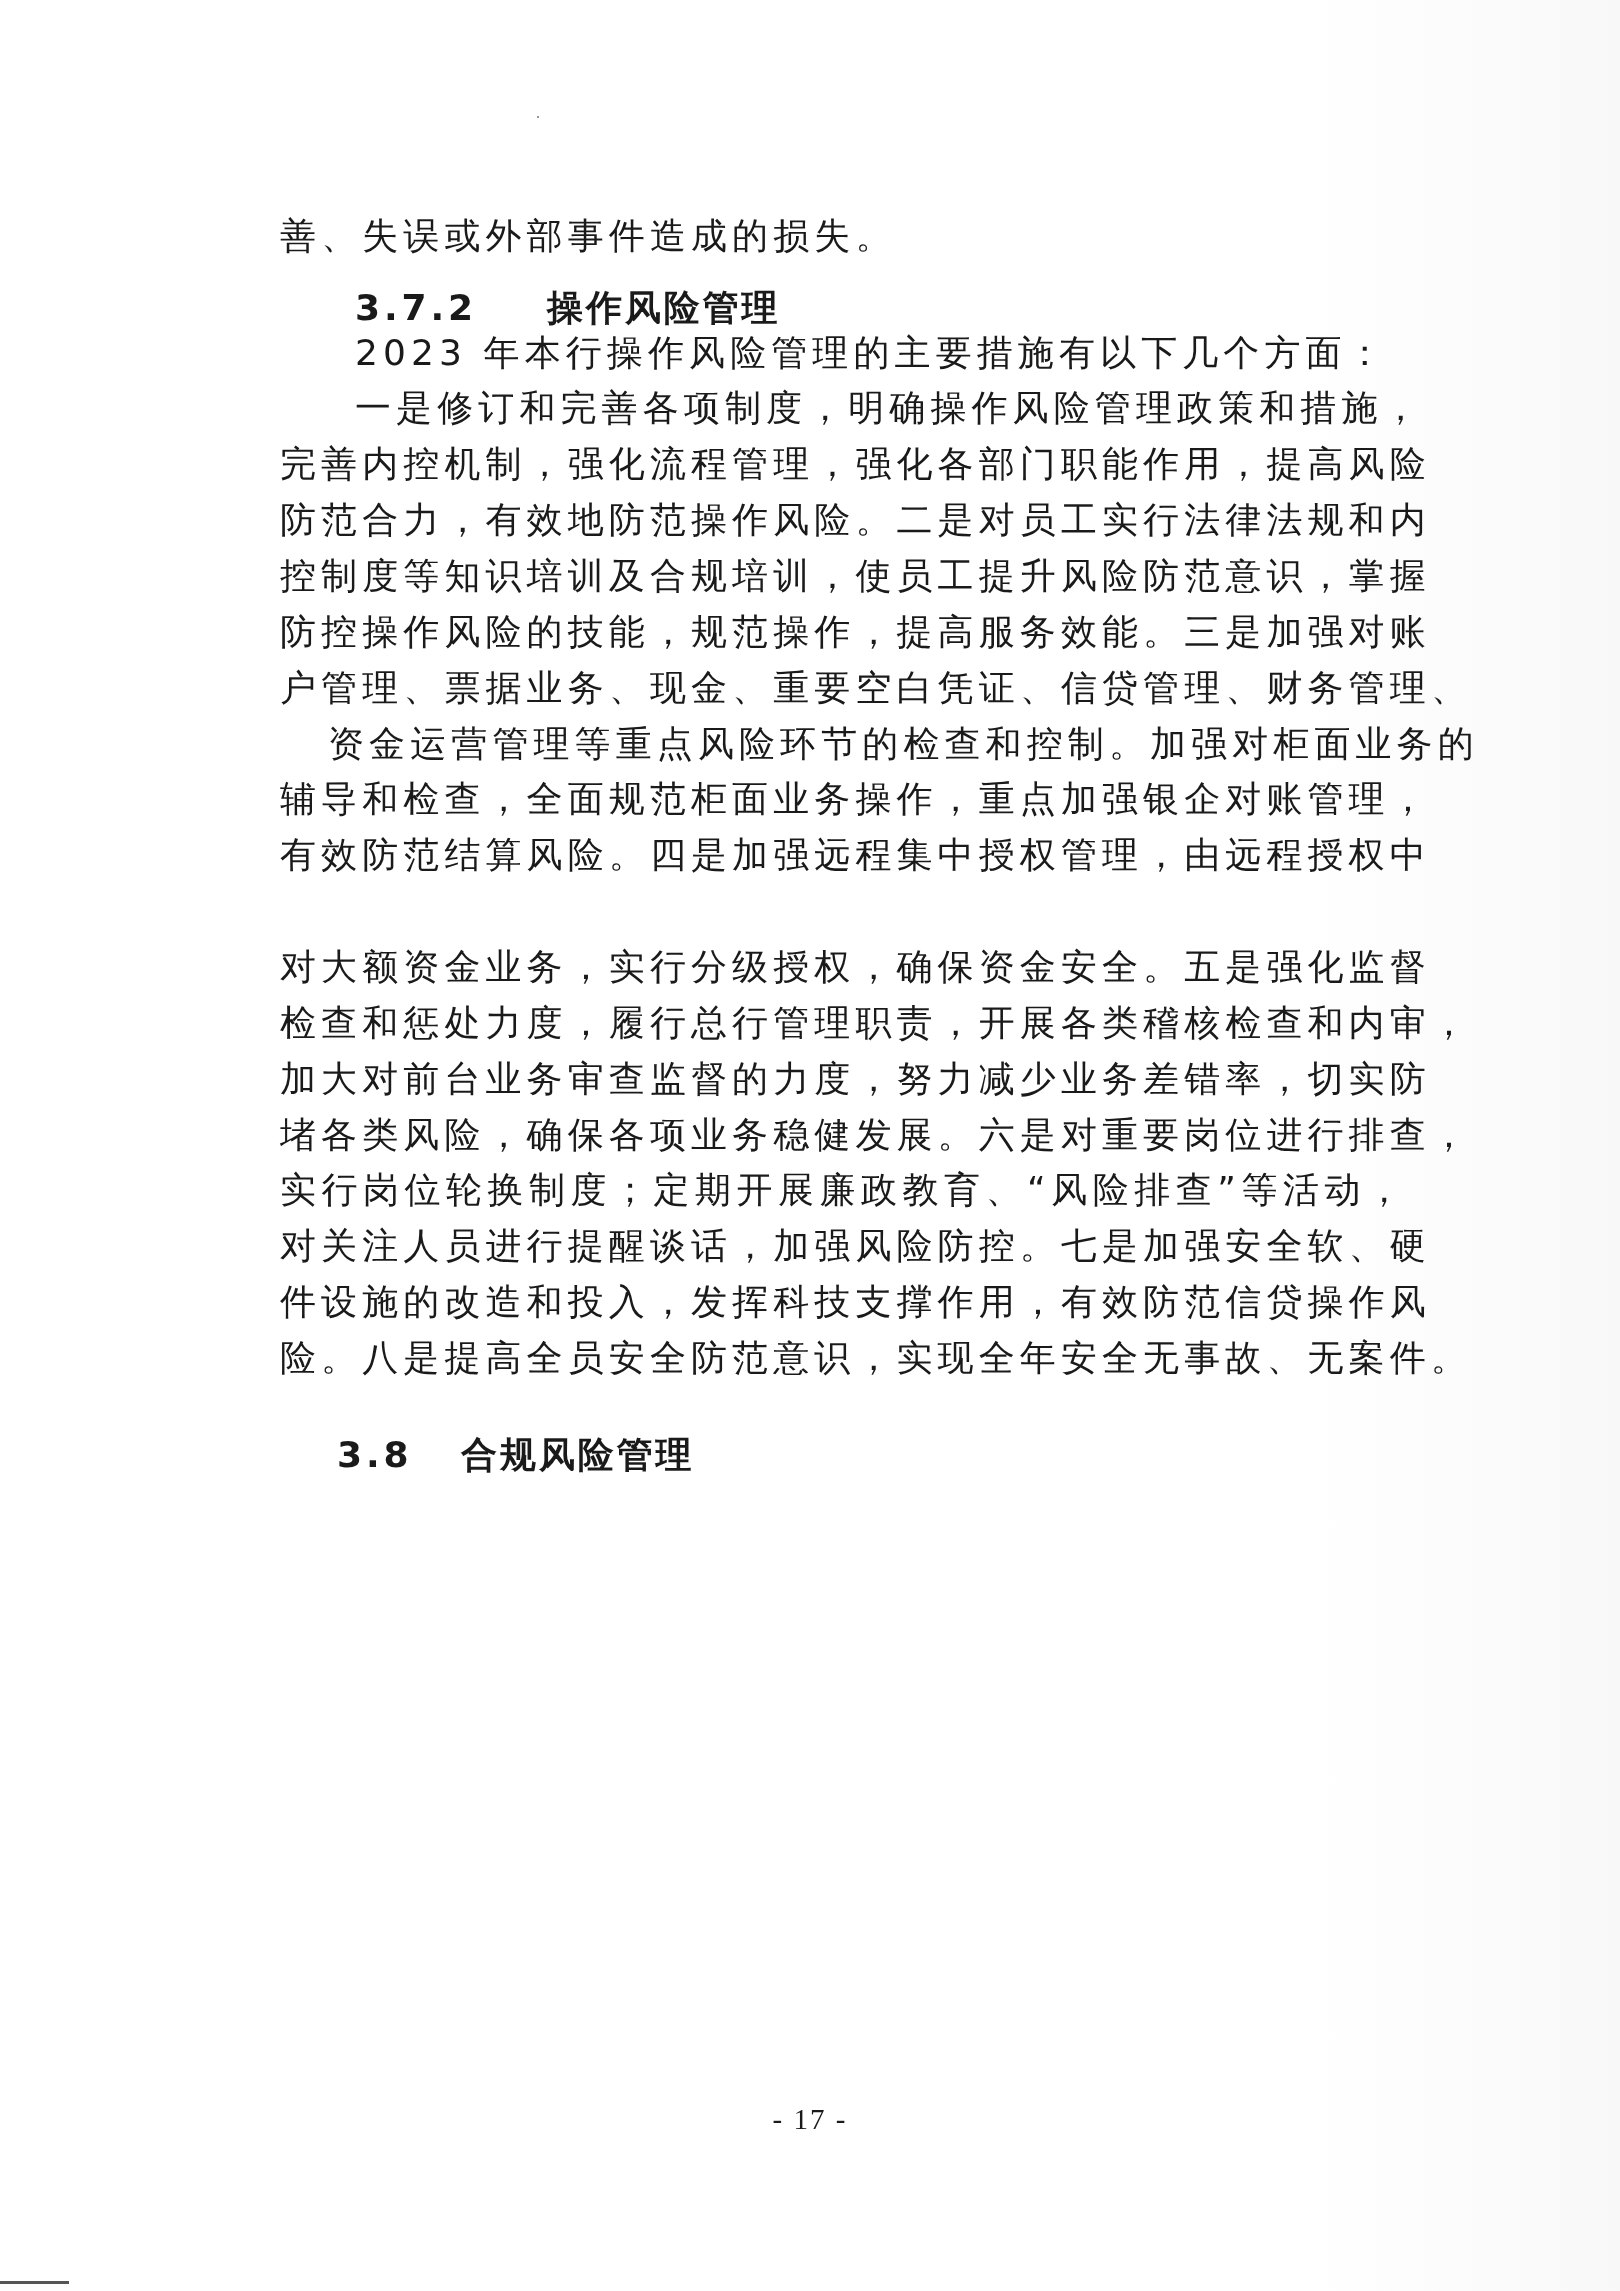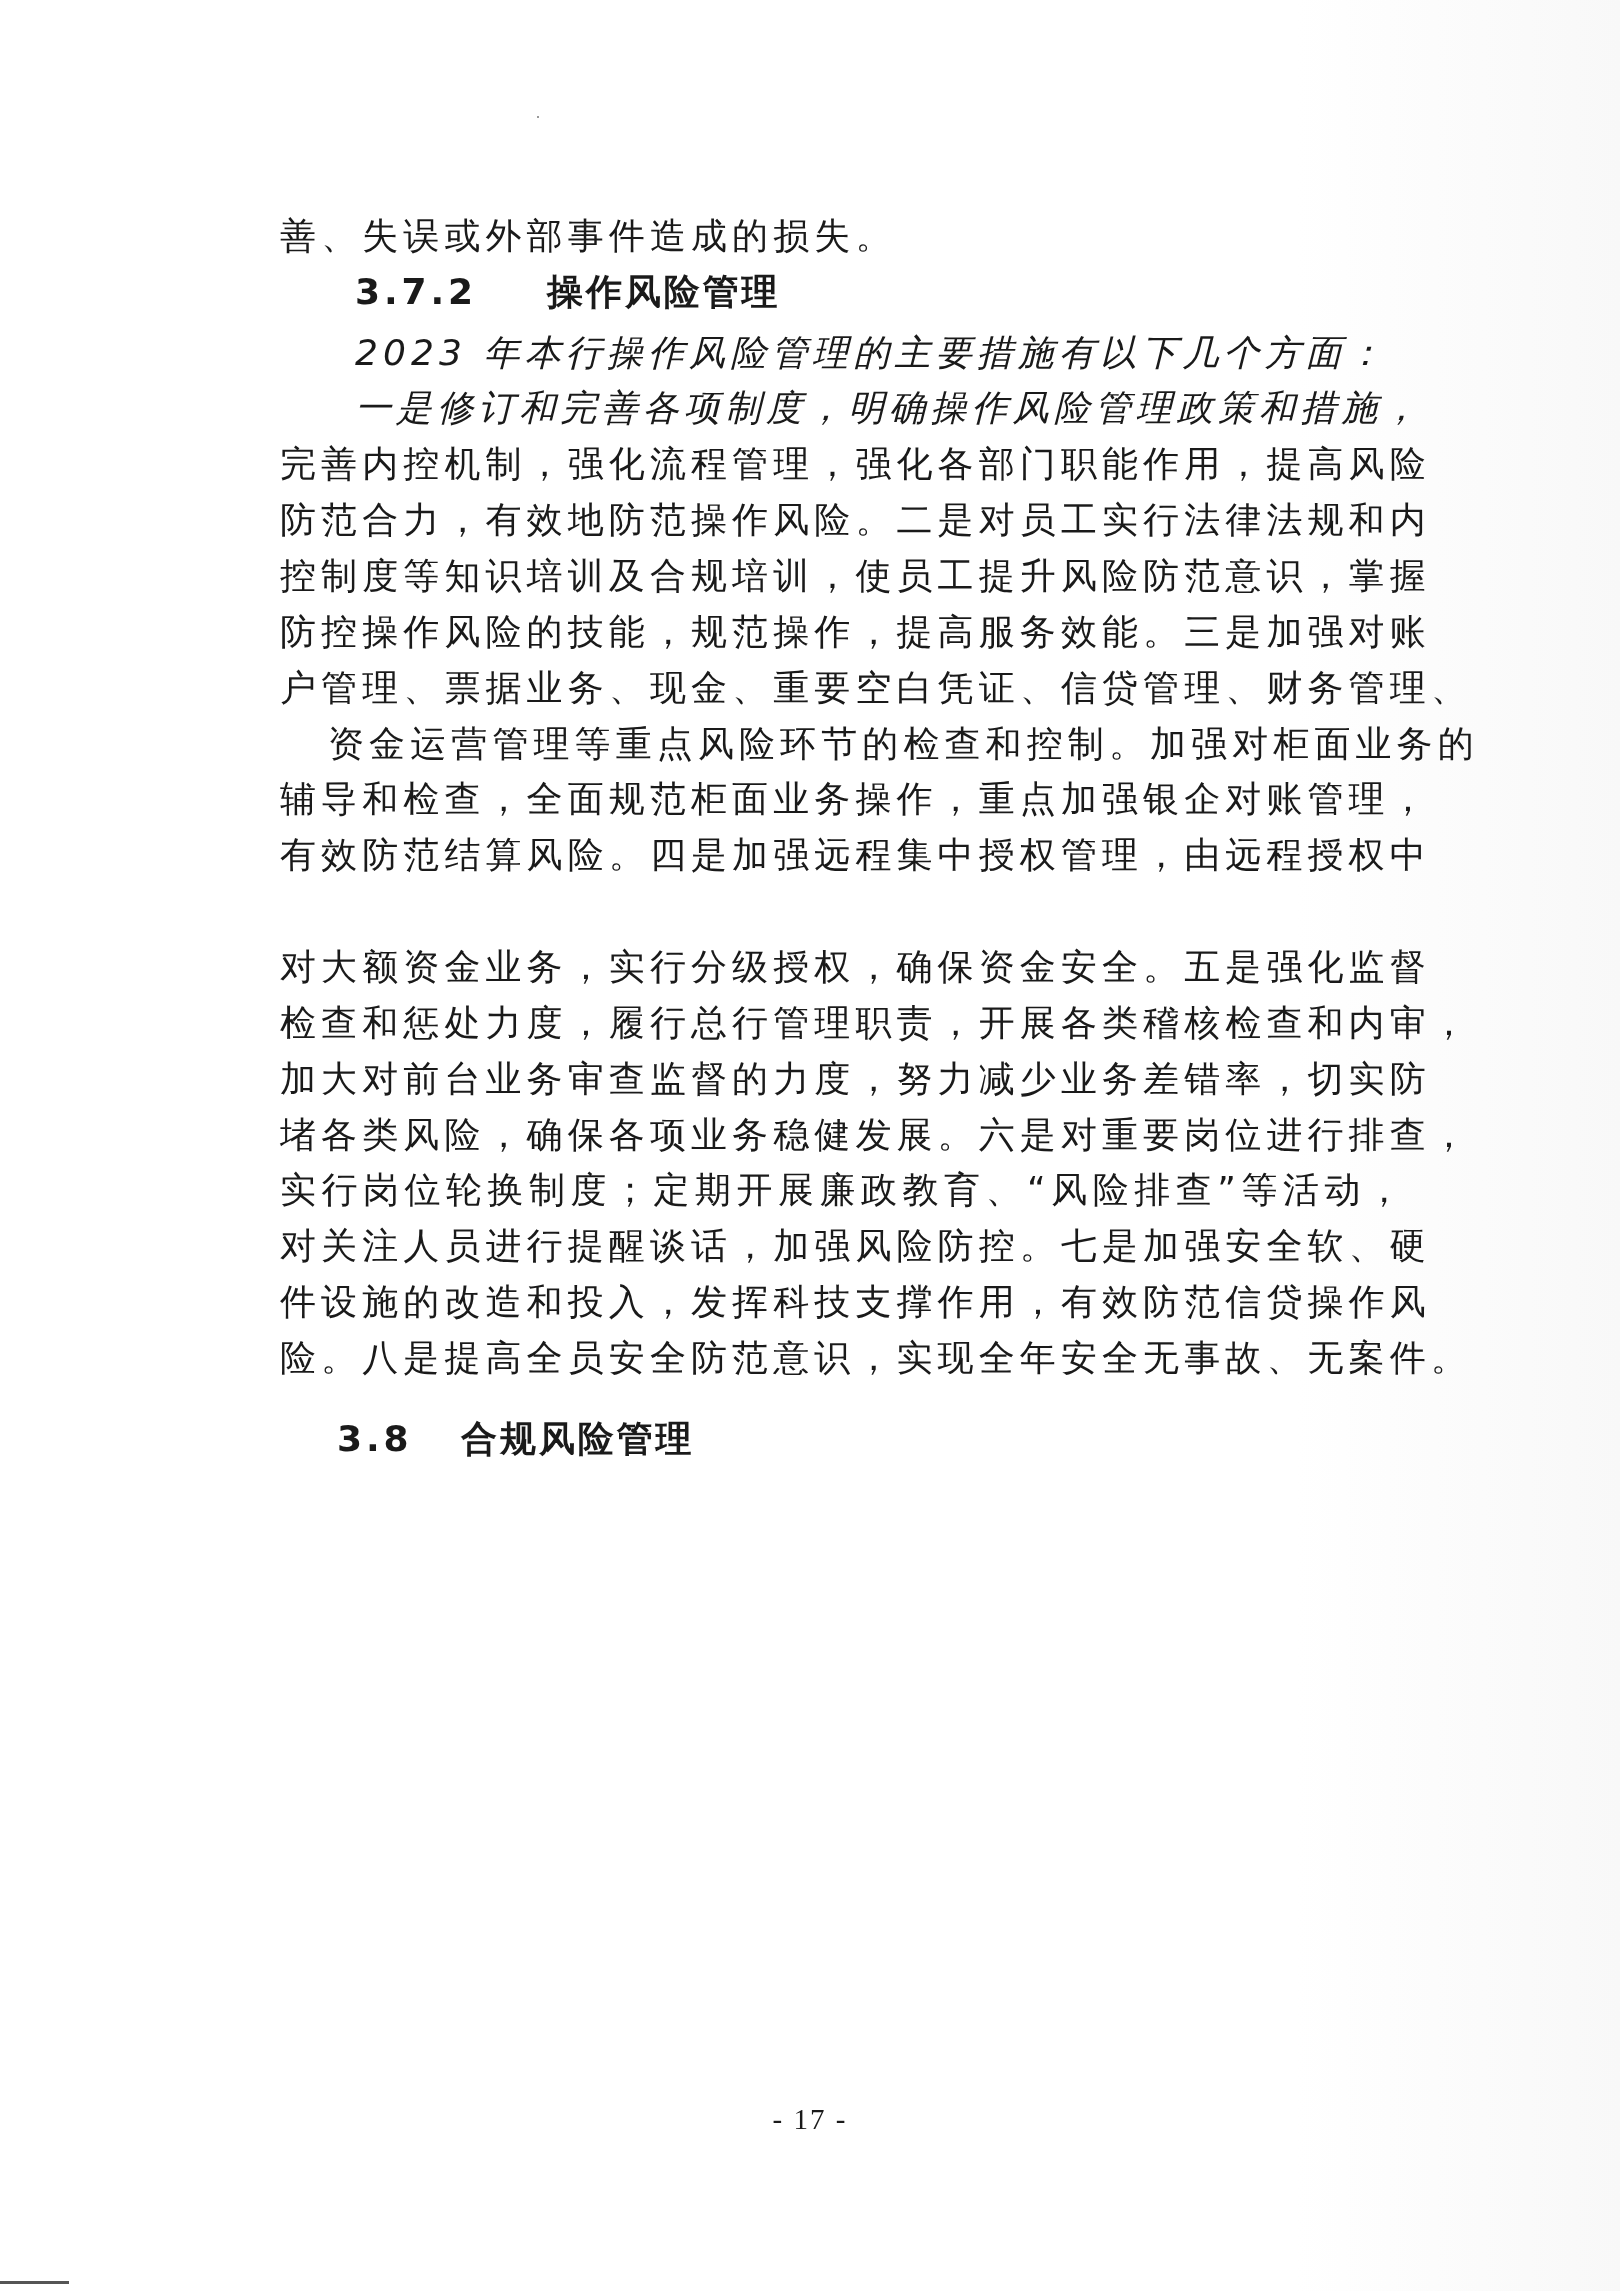--- a/index.html
+++ b/index.html
@@ -21,30 +21,30 @@
     left: 280px;
     width: 1127px;
     font-size: 36px;
     line-height: 56px;
     letter-spacing: 5.1px;
     white-space: nowrap;
     text-align: justify;
     text-align-last: justify;
   }
   .line.last { text-align-last: left; }
-  .line.indent { left: 355px; width: 1053px; font-style: italic; }
+  .line.indent { left: 355px; width: 1053px; }
   .heading {
     position: absolute;
     font-size: 36px;
     line-height: 56px;
     font-weight: bold;
     white-space: nowrap;
   }
   .heading .num { display: inline-block; letter-spacing: 3.9px; }
-  .heading .title { display: inline-block; letter-spacing: 2.9px; }
+  .heading .title { display: inline-block; letter-spacing: 2.9px; margin-top: 16px; }
   .page-number {
     position: absolute;
     left: 0; width: 1620px;
     top: 2103px;
     text-align: center;
     font-family: "Liberation Serif", serif;
     font-size: 29px;
     letter-spacing: 2px;
   }
   .scan-edge {

